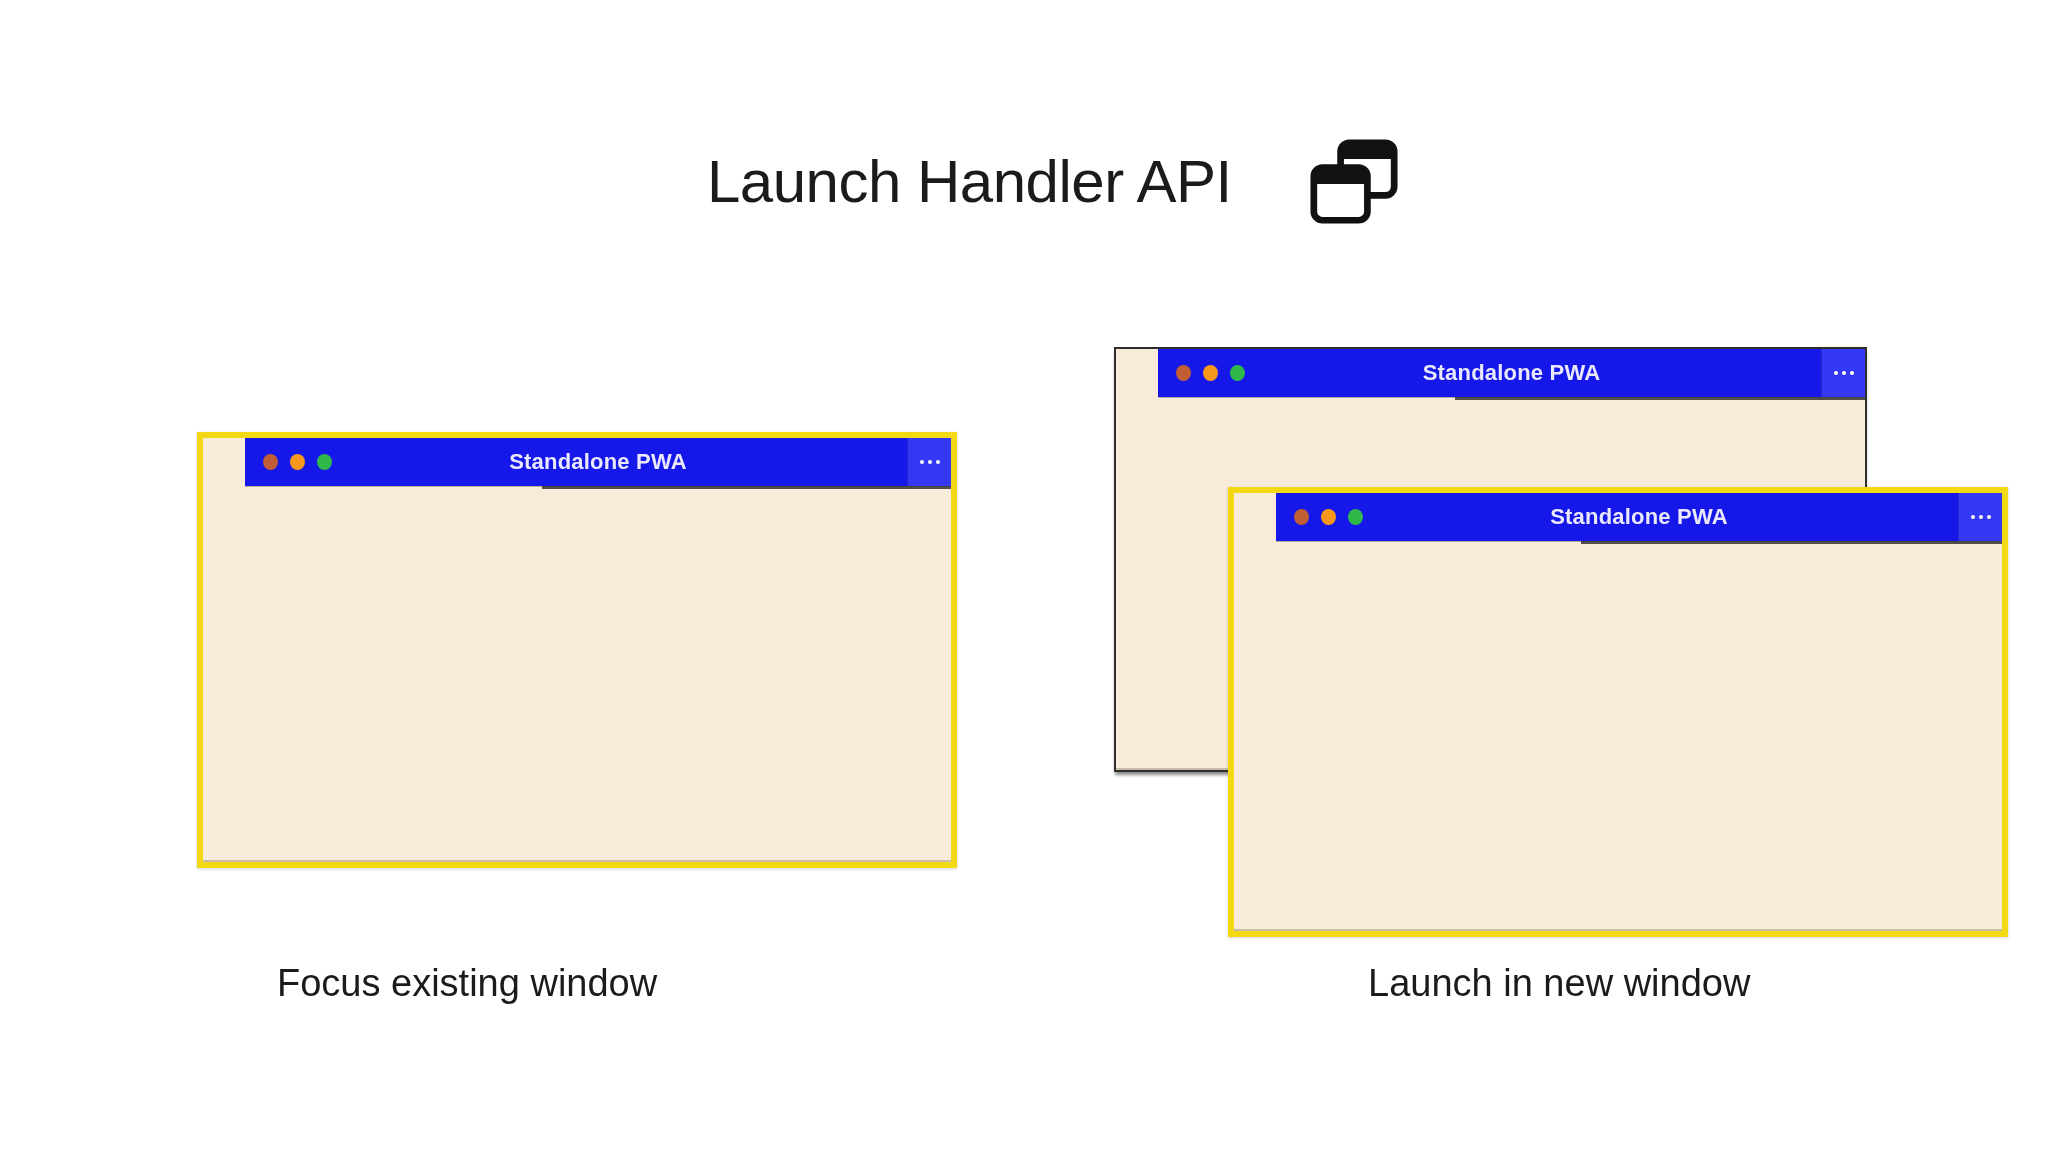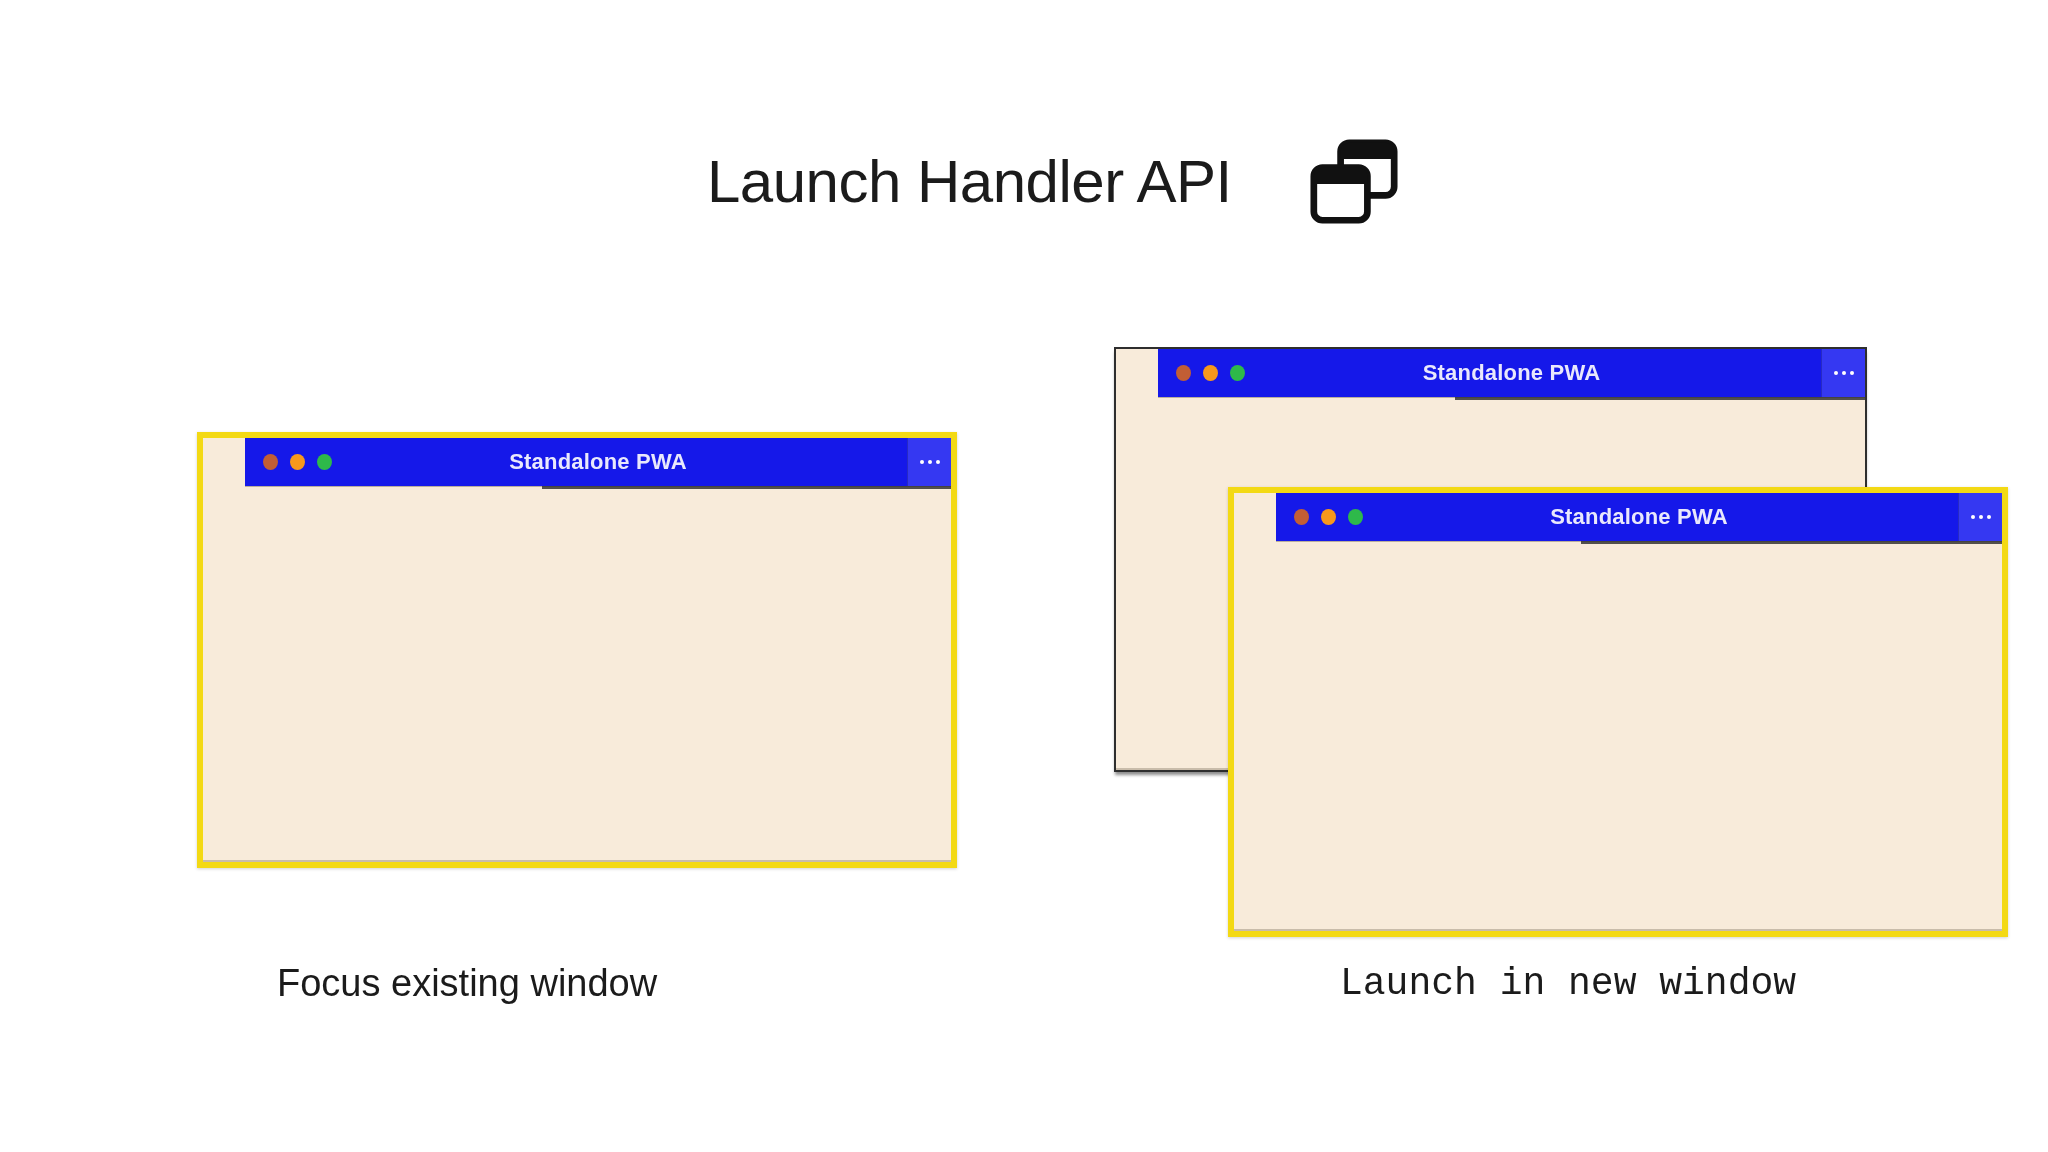--- a/index.html
+++ b/index.html
@@ -99,21 +99,21 @@
   .window.front-win{left:1228px;top:487px;width:780px;height:450px;z-index:2;}
 
   
   .caption{
     position:absolute;top:962px;width:600px;
     font-size:38px;font-weight:400;
     color:var(--heading-text,#1B1B1B);
     white-space:nowrap;
   }
   .caption.left-cap{left:277px;}
-  .caption.right-cap{left:1340px;font-family:Liberation Mono, monospace;}
+  .caption.right-cap{left:1368px;}
 </style>
 </head>
 <body>
 
 <div class="stage">
 
   <div class="heading-row">
     <div class="heading">Launch Handler API</div>
     <div class="heading-icon">
       <svg width="92" height="88" viewBox="0 0 96 92" aria-hidden="true">

